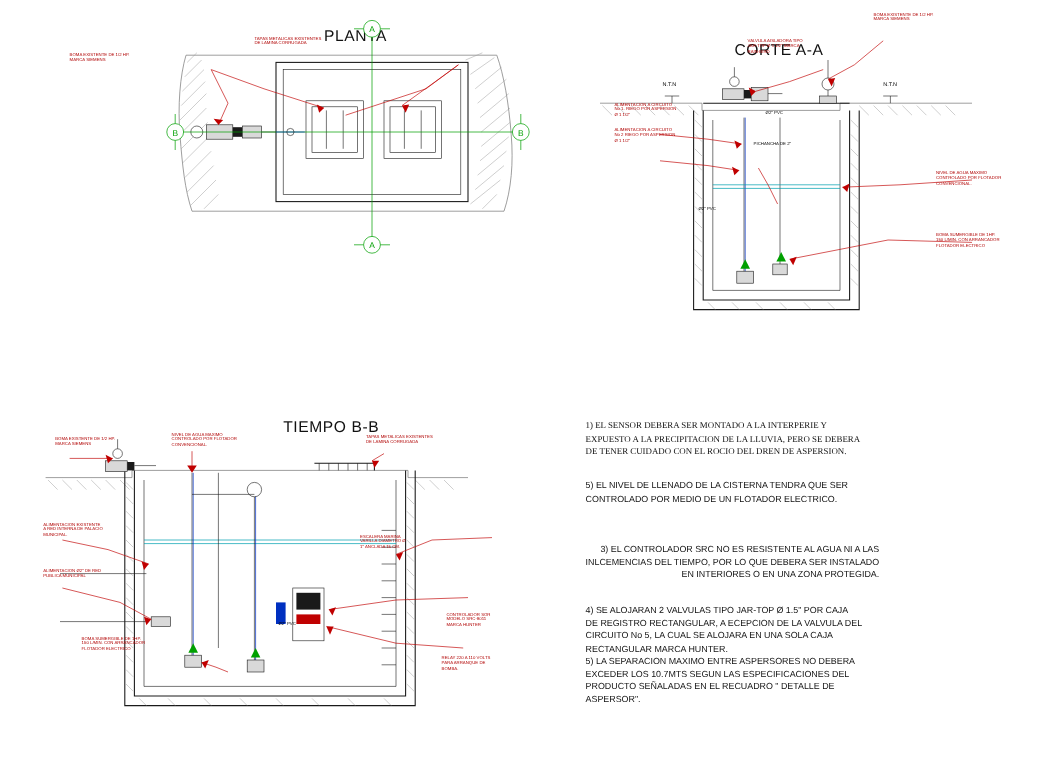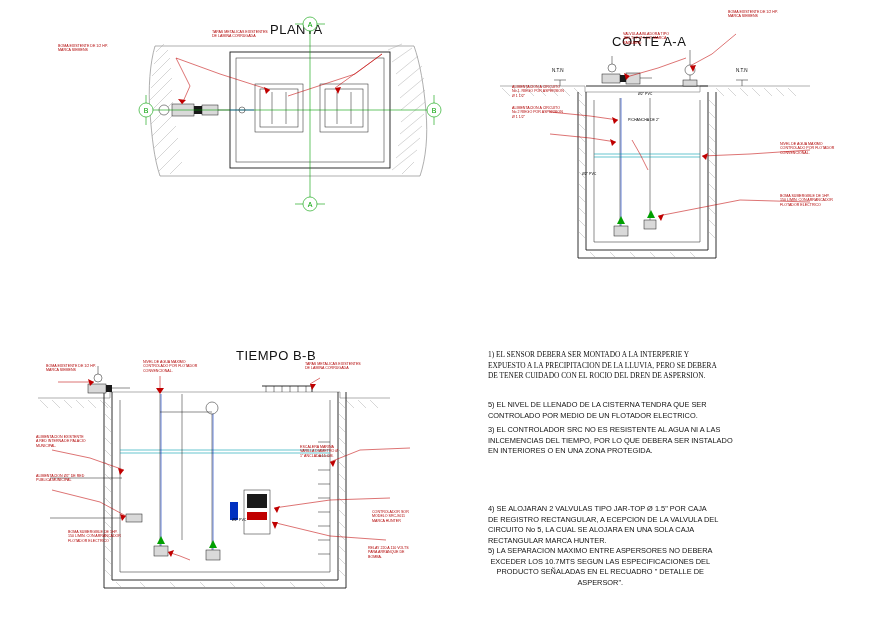--- a/index.html
+++ b/index.html
@@ -390,23 +390,23 @@
 <div class="abs lbl" style="left:68px;top:530px;">BOMA SUMERGIBLE DE 1HP.
 150 L/MIN. CON ARRANCADOR
 FLOTADOR ELECTRICO</div>
 <div class="abs lbl blk" style="left:232px;top:518px;">Ø2" PVC</div>
 
 <div class="abs note" style="left:488px;top:350px;font-family:Liberation Serif, serif;">1) EL SENSOR DEBERA SER MONTADO A LA INTERPERIE Y
 EXPUESTO A LA PRECIPITACION DE LA LLUVIA, PERO SE DEBERA
 DE TENER CUIDADO CON EL ROCIO DEL DREN DE ASPERSION.</div>
 <div class="abs note" style="left:488px;top:400px;">5) EL NIVEL DE LLENADO DE LA CISTERNA TENDRA QUE SER
 CONTROLADO POR MEDIO DE UN FLOTADOR ELECTRICO.</div>
-<div class="abs note" style="left:488px;top:425px;">3) EL CONTROLADOR SRC NO ES RESISTENTE AL AGUA NI A LAS
+<div class="abs note" style="left:488px;top:453px;text-align:right;">3) EL CONTROLADOR SRC NO ES RESISTENTE AL AGUA NI A LAS
 INLCEMENCIAS DEL TIEMPO, POR LO QUE DEBERA SER INSTALADO
 EN INTERIORES O EN UNA ZONA PROTEGIDA.</div>
 <div class="abs note" style="left:488px;top:504px;">4) SE ALOJARAN 2 VALVULAS TIPO JAR-TOP Ø 1.5" POR CAJA
 DE REGISTRO RECTANGULAR, A ECEPCION DE LA VALVULA DEL
 CIRCUITO No 5, LA CUAL SE ALOJARA EN UNA SOLA CAJA
 RECTANGULAR MARCA HUNTER.</div>
-<div class="abs note" style="left:488px;top:546px;text-align:center;">5) LA SEPARACION MAXIMO ENTRE ASPERSORES NO DEBERA
+<div class="abs note" style="left:488px;top:546px;">5) LA SEPARACION MAXIMO ENTRE ASPERSORES NO DEBERA
 EXCEDER LOS 10.7MTS SEGUN LAS ESPECIFICACIONES DEL
 PRODUCTO SEÑALADAS EN EL RECUADRO " DETALLE DE
 ASPERSOR".</div>
 
 </body></html>

